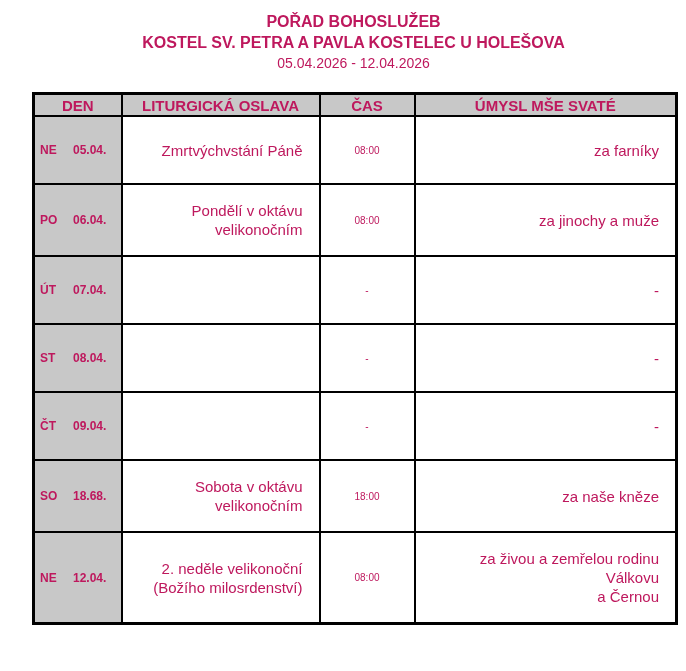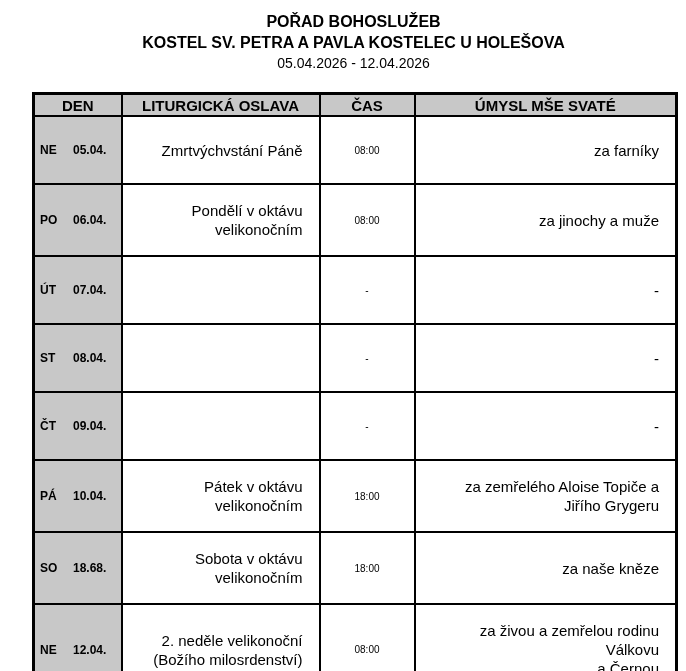--- a/index.html
+++ b/index.html
@@ -2,21 +2,21 @@
 <html><head>
 <meta charset="utf-8">
 <style>
   html, body { margin: 0; padding: 0; background: #ffffff; }
   .sheet {
     position: relative;
     width: 686px;
     height: 671px;
     background: #ffffff;
     font-family: "Liberation Sans", sans-serif;
-    color: #000000;
+    color: #be185d;
     overflow: hidden;
   }
   .titles {
     position: absolute;
     top: 11px;
     left: 32px;
     width: 643px;
     text-align: center;
   }
   .title-line1, .title-line2 {
@@ -131,28 +131,20 @@
         <td class="time">-</td>
         <td class="int">-</td>
       </tr>
       <tr class="pagebreak">
         <td class="day"><span class="dow">ČT</span><span class="date">09.04.</span></td>
         <td class="lit"></td>
         <td class="time">-</td>
         <td class="int">-</td>
       </tr>
       <tr>
-        <td class="day"><span class="dow">PÁ</span><span class="date">10.04.</span></td>
-        <td class="lit">Pátek v oktávu
-velikonočním</td>
-        <td class="time">18:00</td>
-        <td class="int">za zemřelého Aloise Topiče a
-Jiřího Grygeru</td>
-      </tr>
-      <tr>
         <td class="day"><span class="dow">SO</span><span class="date">18.68.</span></td>
         <td class="lit">Sobota v oktávu
 velikonočním</td>
         <td class="time">18:00</td>
         <td class="int">za naše kněze</td>
       </tr>
       <tr>
         <td class="day"><span class="dow">NE</span><span class="date">12.04.</span></td>
         <td class="lit">2. neděle velikonoční
 (Božího milosrdenství)</td>

